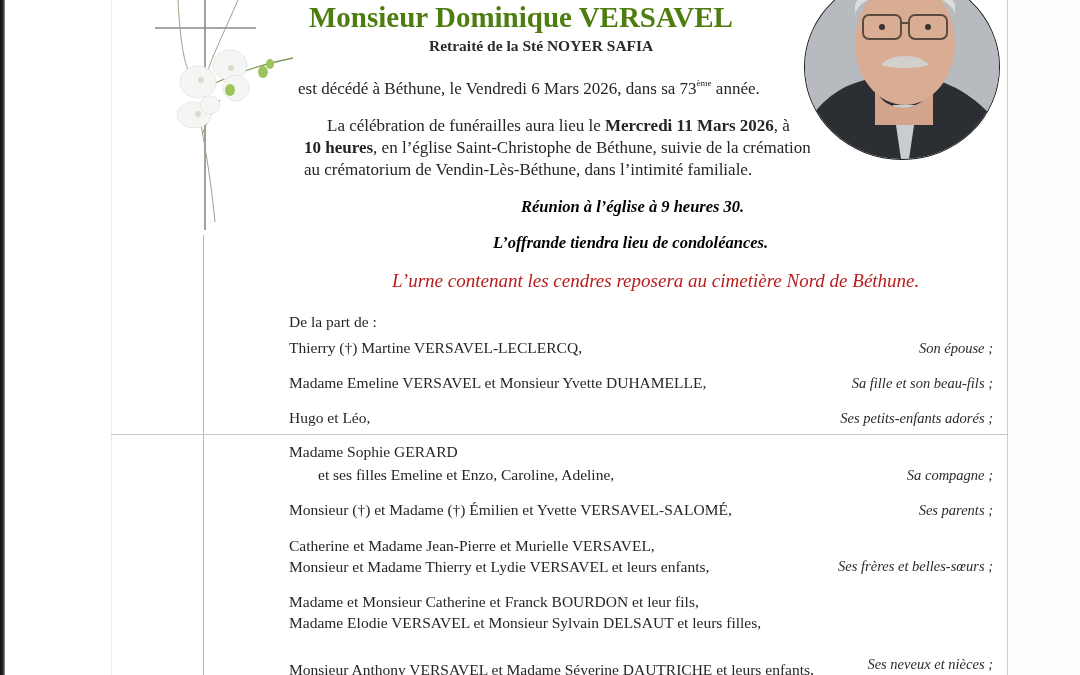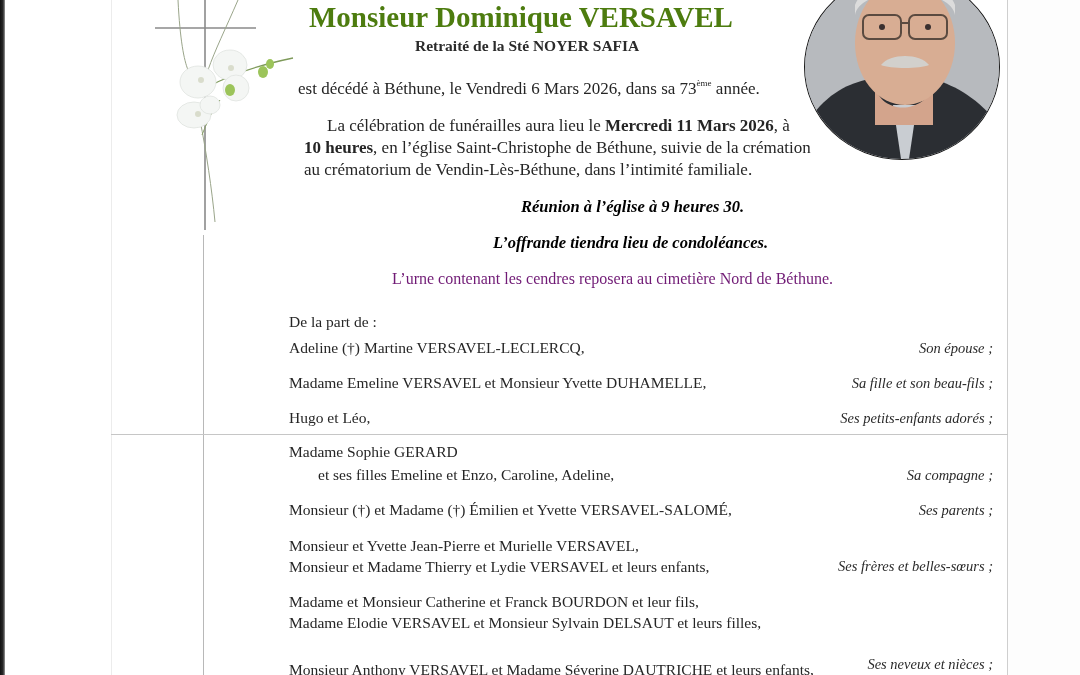--- a/index.html
+++ b/index.html
@@ -46,21 +46,21 @@
 
     .text { position: absolute; white-space: nowrap; }
     .title {
       left: 0; width: 1080px; padding-left: 0; top: 1px;
       font-size: 29px; font-weight: bold; color: #4d7c0f;
     }
     .subtitle { font-size: 15.5px; font-weight: bold; color: #2b2b2b; }
     .body-line { font-size: 17px; color: #252525; }
     .body-line b { font-weight: bold; }
     .italic-bold { font-size: 16.5px; font-style: italic; font-weight: bold; color: #000000; }
-    .italic { font-size: 16px; color: #701a75; }
+    .italic { font-size: 19px; font-style: italic; color: #b91c1c; }
     .fam { font-size: 15.5px; color: #262626; }
     .rel { font-size: 14.5px; font-style: italic; color: #2a2a2a; text-align: right; }
     sup { font-size: 9px; vertical-align: 0; position: relative; top: -8px; }
   </style>
 </head>
 <body>
 
 <div class="left-edge"></div>
 <div class="page-left-line"></div>
 <div class="right-strip"></div>
@@ -118,50 +118,50 @@
     <rect x="104" y="40" width="38" height="24" rx="6" fill="none" stroke="#5a4a40" stroke-width="2"></rect>
     <line x1="96" y1="48" x2="104" y2="48" stroke="#5a4a40" stroke-width="2"></line>
     <circle cx="77" cy="52" r="3" fill="#3a3030"></circle>
     <circle cx="123" cy="52" r="3" fill="#3a3030"></circle>
 
     <path d="M76 90 C 85 78, 115 78, 124 90 C 115 94, 85 94, 76 90 Z" fill="#d2d0cc"></path>
   </svg>
 </div>
 
 <div class="text title" style="left:309px; width:auto;">Monsieur Dominique VERSAVEL</div>
-<div class="text subtitle" style="left:415px; top:37px;">Retraité de la Sté NOYER SAFIA</div>
+<div class="text subtitle" style="left:429px; top:37px;">Retraité de la Sté NOYER SAFIA</div>
 
 <div class="text body-line" style="left:298px; top:79px;"><span>est décédé à Béthune, le Vendredi 6 Mars 2026, dans sa 73</span><sup>ème</sup><span> année.</span></div>
 
 <div class="text body-line" style="left:327px; top:116px;"><span>La célébration de funérailles aura lieu le </span><b>Mercredi 11 Mars 2026</b><span>, à</span></div>
 <div class="text body-line" style="left:304px; top:138px;"><b>10 heures</b><span>, en l’église Saint-Christophe de Béthune, suivie de la crémation</span></div>
 <div class="text body-line" style="left:304px; top:160px;">au crématorium de Vendin-Lès-Béthune, dans l’intimité familiale.</div>
 
 <div class="text italic-bold" style="left:521px; top:197px;">Réunion à l’église à 9 heures 30.</div>
 <div class="text italic-bold" style="left:493px; top:233px;">L’offrande tiendra lieu de condoléances.</div>
 <div class="text italic" style="left:392px; top:270px;">L’urne contenant les cendres reposera au cimetière Nord de Béthune.</div>
 
 <div class="text fam" style="left:289px; top:313px;">De la part de :</div>
 
-<div class="text fam" style="left:289px; top:339px;">Adeline (†) Martine VERSAVEL-LECLERCQ,</div>
+<div class="text fam" style="left:289px; top:339px;">Thierry (†) Martine VERSAVEL-LECLERCQ,</div>
 <div class="text rel" style="right:87px; top:340px;">Son épouse ;</div>
 
 <div class="text fam" style="left:289px; top:374px;">Madame Emeline VERSAVEL et Monsieur Yvette DUHAMELLE,</div>
 <div class="text rel" style="right:87px; top:375px;">Sa fille et son beau-fils ;</div>
 
 <div class="text fam" style="left:289px; top:409px;">Hugo et Léo,</div>
 <div class="text rel" style="right:87px; top:410px;">Ses petits-enfants adorés ;</div>
 
 <div class="text fam" style="left:289px; top:443px;">Madame Sophie GERARD</div>
 <div class="text fam" style="left:318px; top:466px;">et ses filles Emeline et Enzo, Caroline, Adeline,</div>
 <div class="text rel" style="right:87px; top:467px;">Sa compagne ;</div>
 
 <div class="text fam" style="left:289px; top:501px;">Monsieur (†) et Madame (†) Émilien et Yvette VERSAVEL-SALOMÉ,</div>
 <div class="text rel" style="right:87px; top:502px;">Ses parents ;</div>
 
-<div class="text fam" style="left:289px; top:537px;">Monsieur et Yvette Jean-Pierre et Murielle VERSAVEL,</div>
+<div class="text fam" style="left:289px; top:537px;">Catherine et Madame Jean-Pierre et Murielle VERSAVEL,</div>
 <div class="text fam" style="left:289px; top:558px;">Monsieur et Madame Thierry et Lydie VERSAVEL et leurs enfants,</div>
 <div class="text rel" style="right:87px; top:558px;">Ses frères et belles-sœurs ;</div>
 
 <div class="text fam" style="left:289px; top:593px;">Madame et Monsieur Catherine et Franck BOURDON et leur fils,</div>
 <div class="text fam" style="left:289px; top:614px;">Madame Elodie VERSAVEL et Monsieur Sylvain DELSAUT et leurs filles,</div>
 <div class="text fam" style="left:289px; top:661px;">Monsieur Anthony VERSAVEL et Madame Séverine DAUTRICHE et leurs enfants,</div>
 <div class="text rel" style="right:87px; top:656px;">Ses neveux et nièces ;</div>
 
 </body></html>

